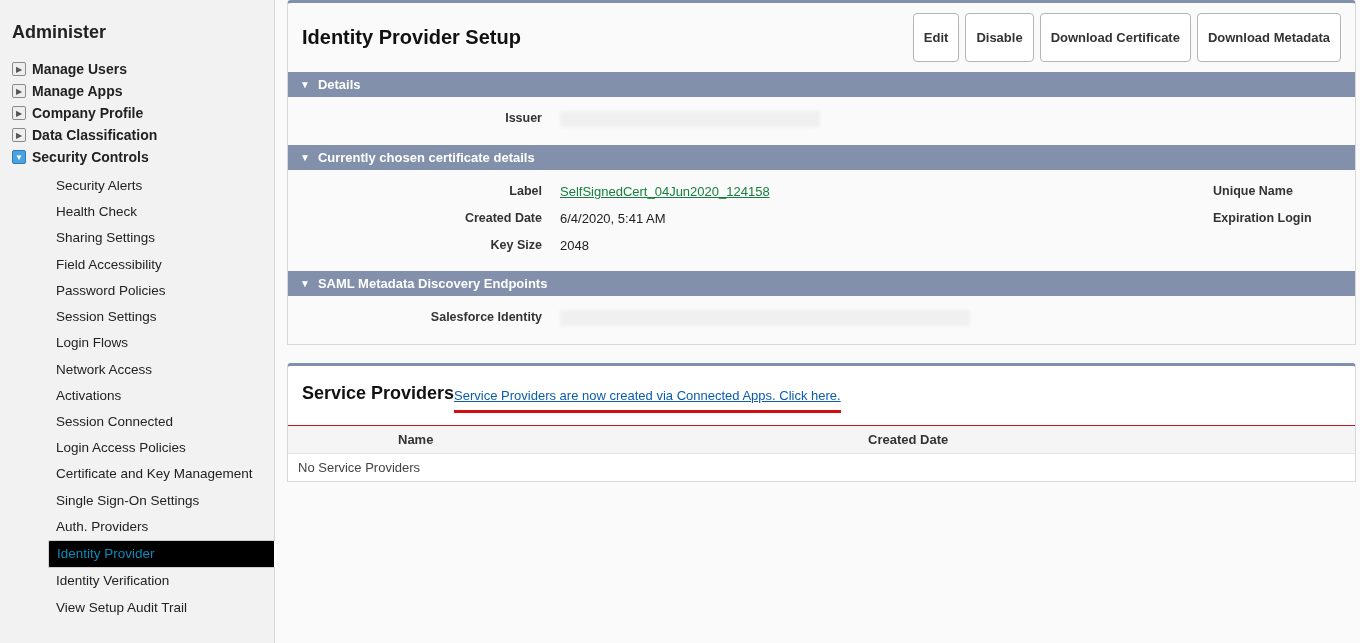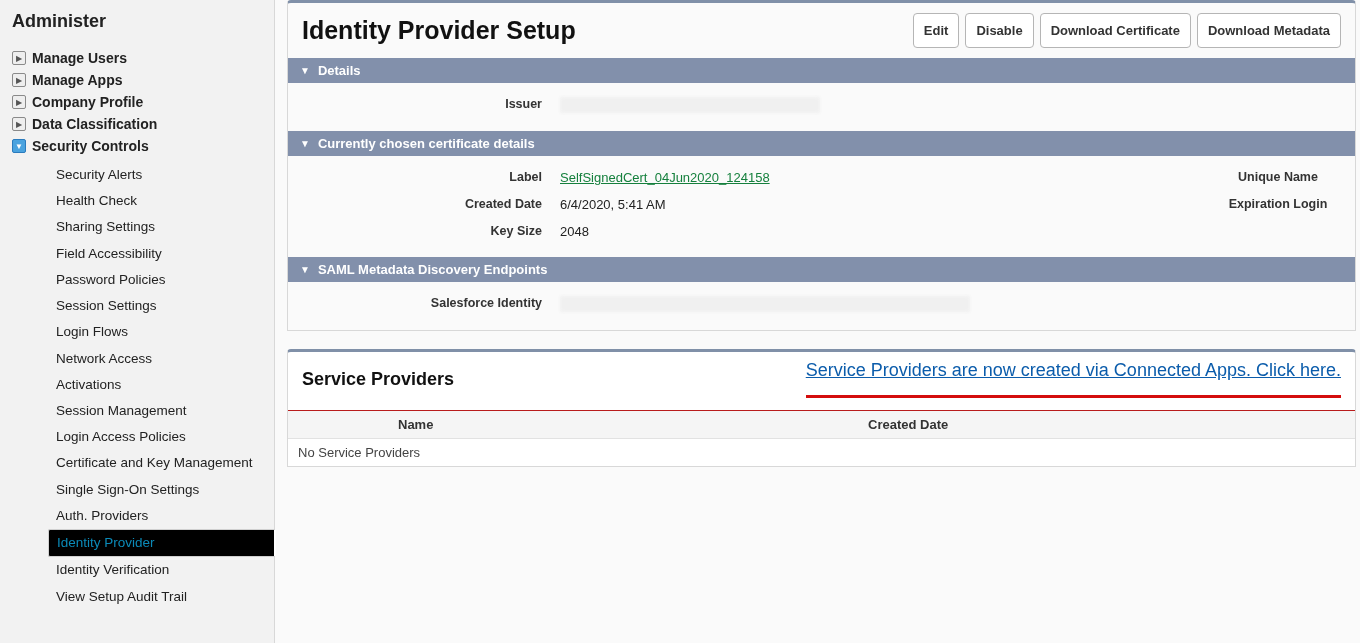--- a/index.html
+++ b/index.html
@@ -1,52 +1,52 @@
 <!DOCTYPE html>
 <html><head>
 <meta charset="utf-8">
 <style>
   * { box-sizing: border-box; margin: 0; padding: 0; }
   body { font-family: Arial, Helvetica, sans-serif; font-size: 13px; background: #fafafa; color: #222; width: 1360px; height: 643px; overflow: hidden; }
   .layout { display: flex; height: 100%; }
   .sidebar { width: 275px; background: #f2f2f2; border-right: 1px solid #d8d8d8; padding: 10px 0 0 12px; }
-  .sidebar h2 { font-size: 18px; font-weight: bold; margin: 1px 0 16px 0; color: #222; }
+  .sidebar h2 { font-size: 18px; font-weight: bold; margin: 12px 0 16px 0; color: #222; }
   .nav { list-style: none; }
   .nav > li { margin-bottom: 2px; }
   .nav > li > .parent { display: flex; align-items: center; cursor: pointer; padding: 2px 0; }
   .nav .tri { width: 14px; height: 14px; border: 1px solid #8a8a8a; border-radius: 2px; background: #eee; margin-right: 6px; display: flex; align-items: center; justify-content: center; font-size: 8px; color: #555; }
   .nav .tri.open { background: #4aa3df; border-color: #2b7bbd; color: #fff; }
   .nav .parent .label { font-weight: bold; font-size: 14px; color: #222; }
   .sub { list-style: none; margin-left: 36px; margin-top: 6px; }
   .sub li { padding: 4px 6px 4px 8px; font-size: 13.5px; color: #222; cursor: pointer; line-height: 1.35; }
   .sub li.selected { background: #000000; color: #0b8ab8; border: 1px solid #d0d0d0; border-right: none; margin-right: -1px; position: relative; z-index: 2; border-radius: 2px 0 0 2px; }
   .sub li.selected::after { content:""; position:absolute; right:-1px; top:0; bottom:0; width:2px; background:#fff; }
   .content { flex: 1; padding: 0 0 0 12px; overflow: hidden; }
   .panel { background: #fafafa; border: 1px solid #d8d8d8; border-top: 3px solid #8090a8; border-radius: 4px 4px 0 0; margin-bottom: 18px; }
   .panel-header { display: flex; align-items: center; justify-content: space-between; padding: 10px 14px; }
-  .panel-header h1 { font-size: 25px; font-weight: bold; color: #111; }
+  .panel-header h1 { font-size: 20px; font-weight: bold; color: #111; }
   .btn-row { display: flex; gap: 6px; }
-  .btn { font-size: 13px; padding: 9px 10px; background: #fff; border: 1px solid #b5b5b5; border-radius: 4px; cursor: pointer; font-weight: bold; color: #333; }
+  .btn { font-size: 13px; padding: 16px 10px; background: #fff; border: 1px solid #b5b5b5; border-radius: 4px; cursor: pointer; font-weight: bold; color: #333; }
   .section-bar { background: #8290ab; color: #fff; font-weight: bold; padding: 5px 12px; font-size: 13px; display: flex; align-items: center; }
   .section-bar .chev { font-size: 10px; margin-right: 8px; }
   .detail-block { padding: 8px 12px 12px; }
   .field-row { display: flex; align-items: flex-start; padding: 6px 0; }
   .field-label { width: 260px; text-align: right; padding-right: 18px; font-weight: bold; color: #333; font-size: 12.5px; }
   .field-value { flex: 1; font-size: 13px; color: #222; }
   .field-link { color: #15803d; text-decoration: underline; cursor: pointer; }
   .blur-box { width: 260px; height: 16px; background: #f0f0f0; filter: blur(1.5px); border-radius: 2px; }
   .blur-box.wide { width: 410px; }
   .field-row-multi { display: flex; }
   .field-row-multi .left { display:flex; flex:1; }
-  .field-row-multi .right { display:flex; width: 130px; justify-content: center; }
+  .field-row-multi .right { display:flex; width: 130px; justify-content: flex-start; }
   .field-row-multi .rlabel { font-weight: bold; color: #333; font-size: 12.5px; white-space: nowrap; }
   .sp-panel { background: #fff; border: 1px solid #d8d8d8; border-top: 3px solid #8090a8; border-radius: 4px 4px 0 0; }
-  .sp-header { display: flex; align-items: center; justify-content: space-between; padding: 8px 14px 6px; }
+  .sp-header { display: flex; align-items: center; justify-content: flex-start; padding: 8px 14px 6px; }
   .sp-header h2 { font-size: 18px; font-weight: bold; color: #111; }
-  .sp-link { color: #0b5cab; text-decoration: underline; font-size: 18px; border-bottom: 3px solid #d40d0d; padding-bottom: 14px; }
+  .sp-link { color: #0b5cab; text-decoration: underline; font-size: 13px; border-bottom: 3px solid #d40d0d; padding-bottom: 7px; margin-top: 14px; }
   table.sp-table { width: 100%; border-collapse: collapse; font-size: 13px; margin-top: 6px; }
   table.sp-table thead th { text-align: left; padding: 6px 10px; border-top: 1px solid #b91c1c; border-bottom: 1px solid #e2e2e2; background: #f5f5f5; font-weight: bold; color: #333; }
   table.sp-table thead th:first-child { width: 100px; }
   table.sp-table thead th:nth-child(2) { width: 470px; }
   table.sp-table tbody td { padding: 6px 10px; color: #444; margin-top: 40px; }
   .main-scroll { height: 643px; overflow: auto; padding-right: 4px; }
 </style>
 </head>
 <body>
 
@@ -86,21 +86,21 @@
         <ul class="sub">
           <li>Security Alerts</li>
           <li>Health Check</li>
           <li>Sharing Settings</li>
           <li>Field Accessibility</li>
           <li>Password Policies</li>
           <li>Session Settings</li>
           <li>Login Flows</li>
           <li>Network Access</li>
           <li>Activations</li>
-          <li>Session Management</li>
+          <li>Session Connected</li>
           <li>Login Access Policies</li>
           <li>Certificate and Key Management</li>
           <li>Single Sign-On Settings</li>
           <li>Auth. Providers</li>
           <li class="selected">Identity Provider</li>
           <li>Identity Verification</li>
           <li>View Setup Audit Trail</li>
         </ul>
       </li>
     </ul>

